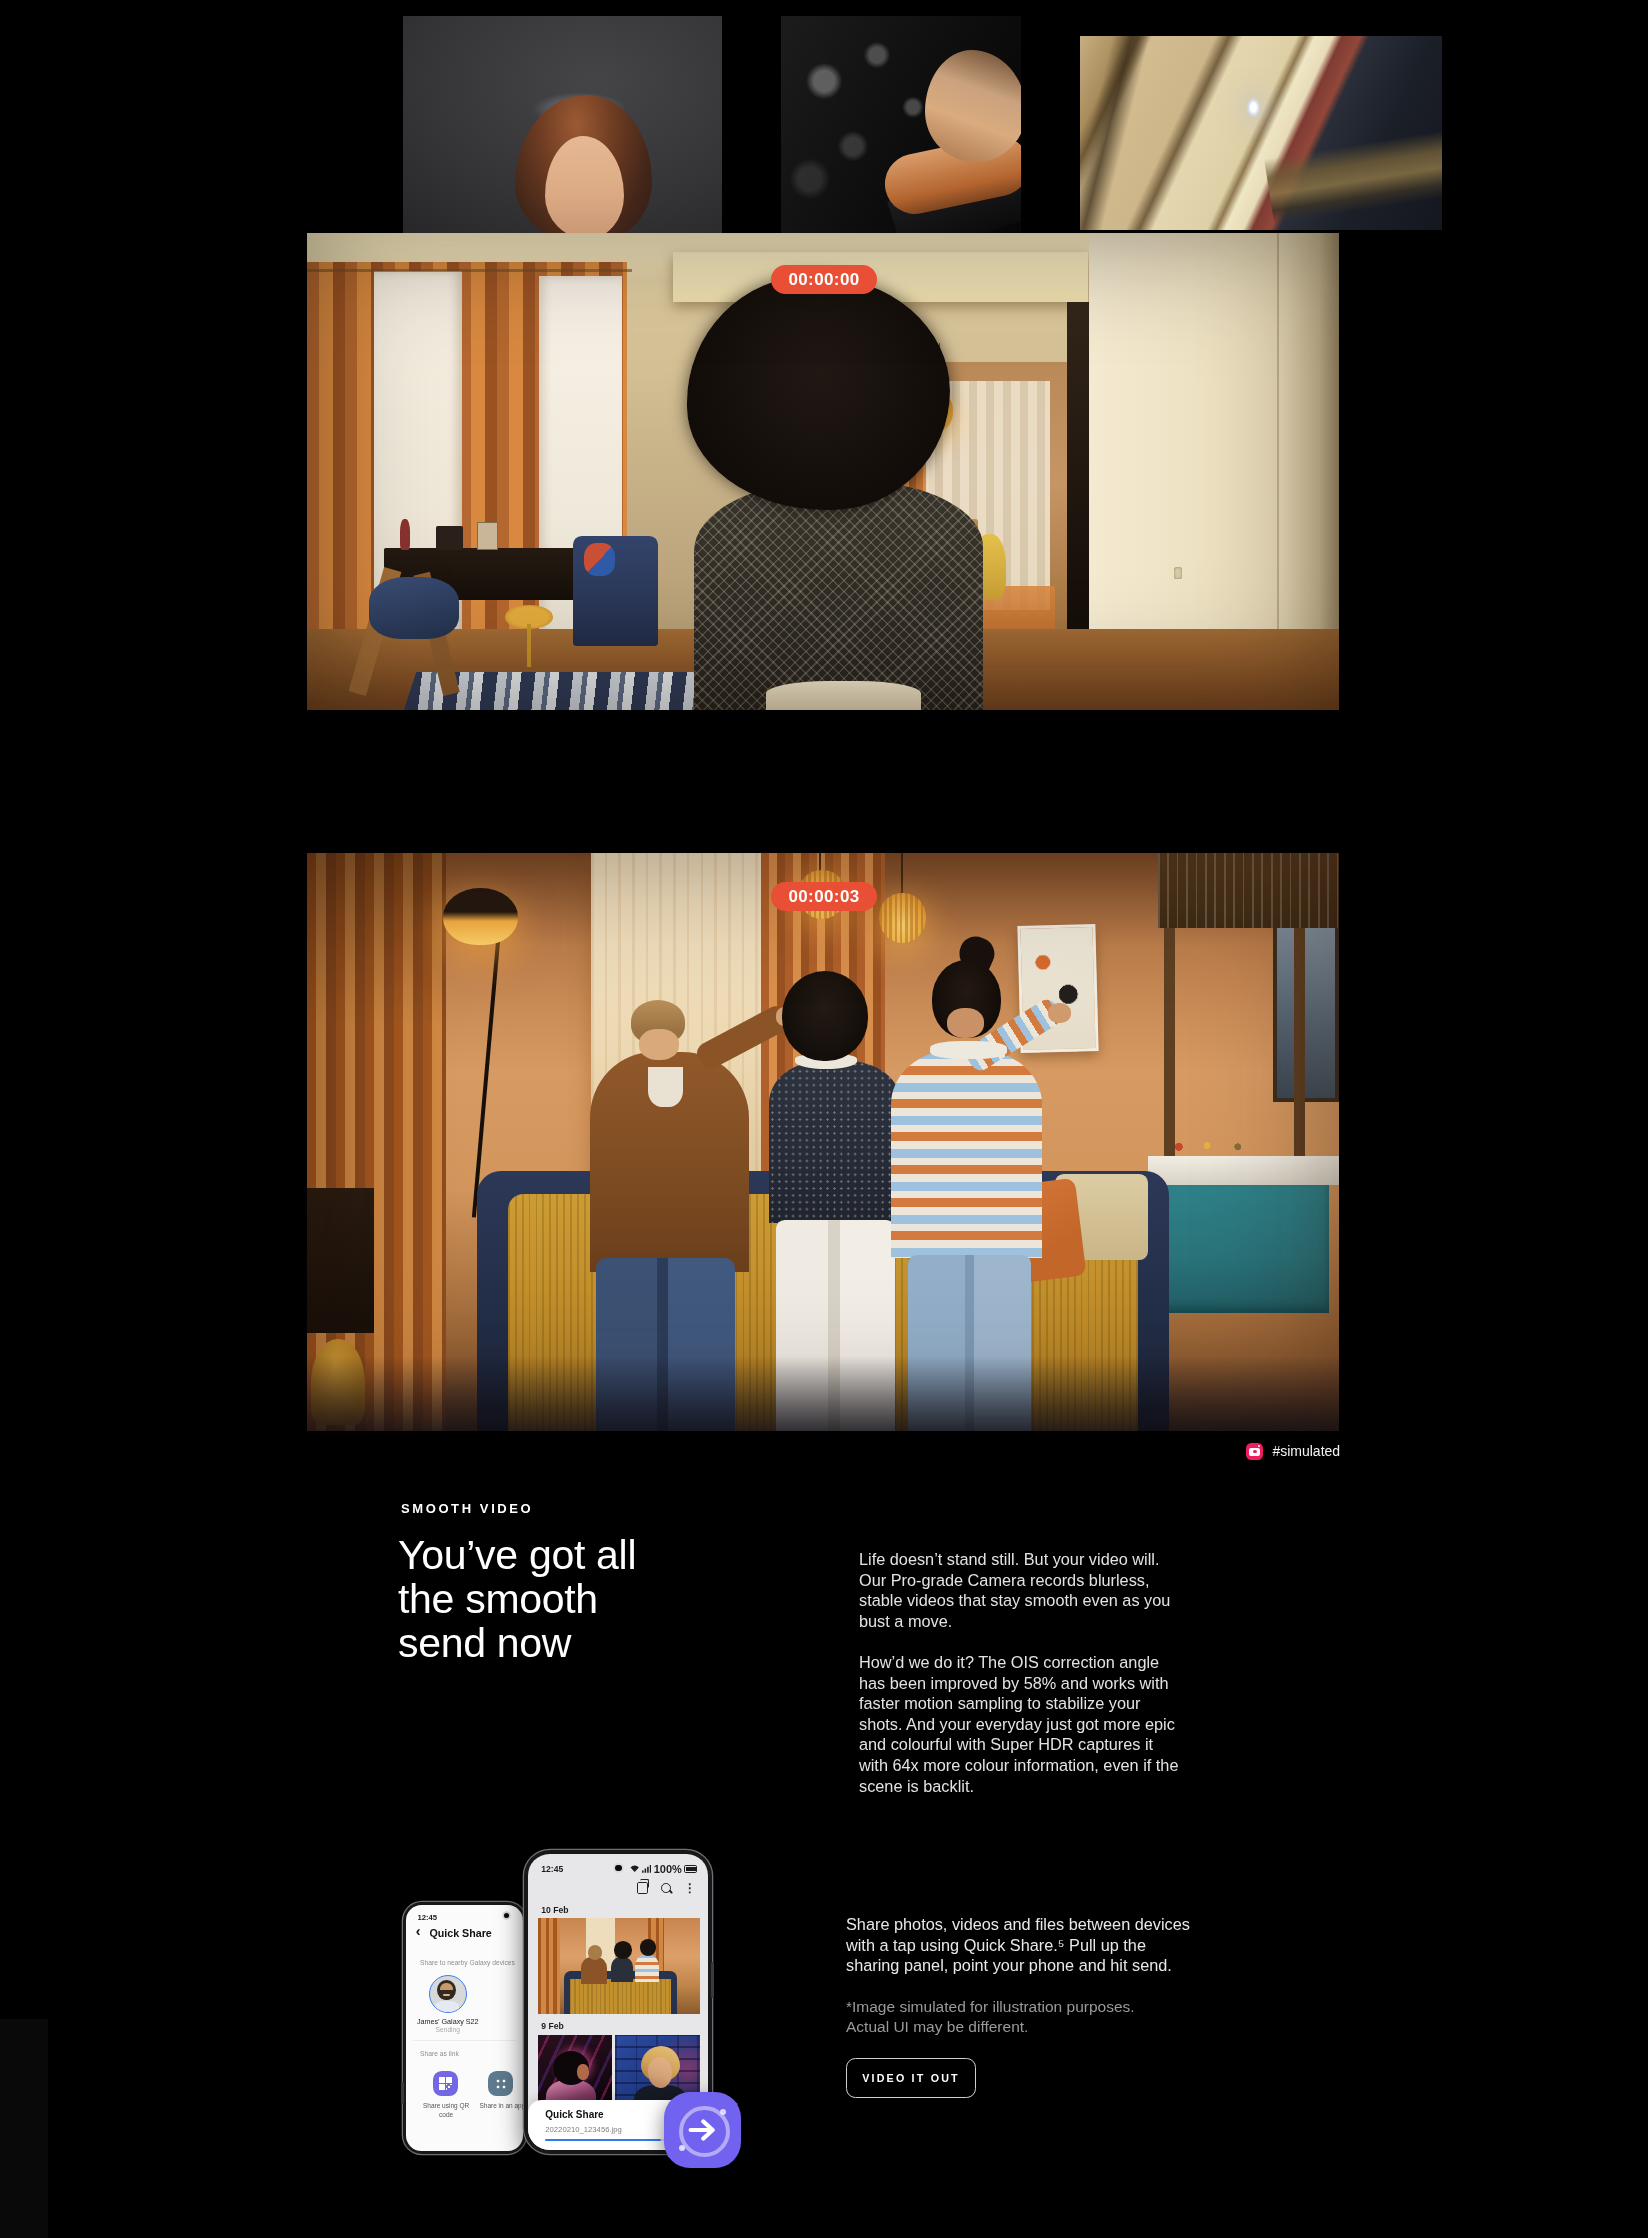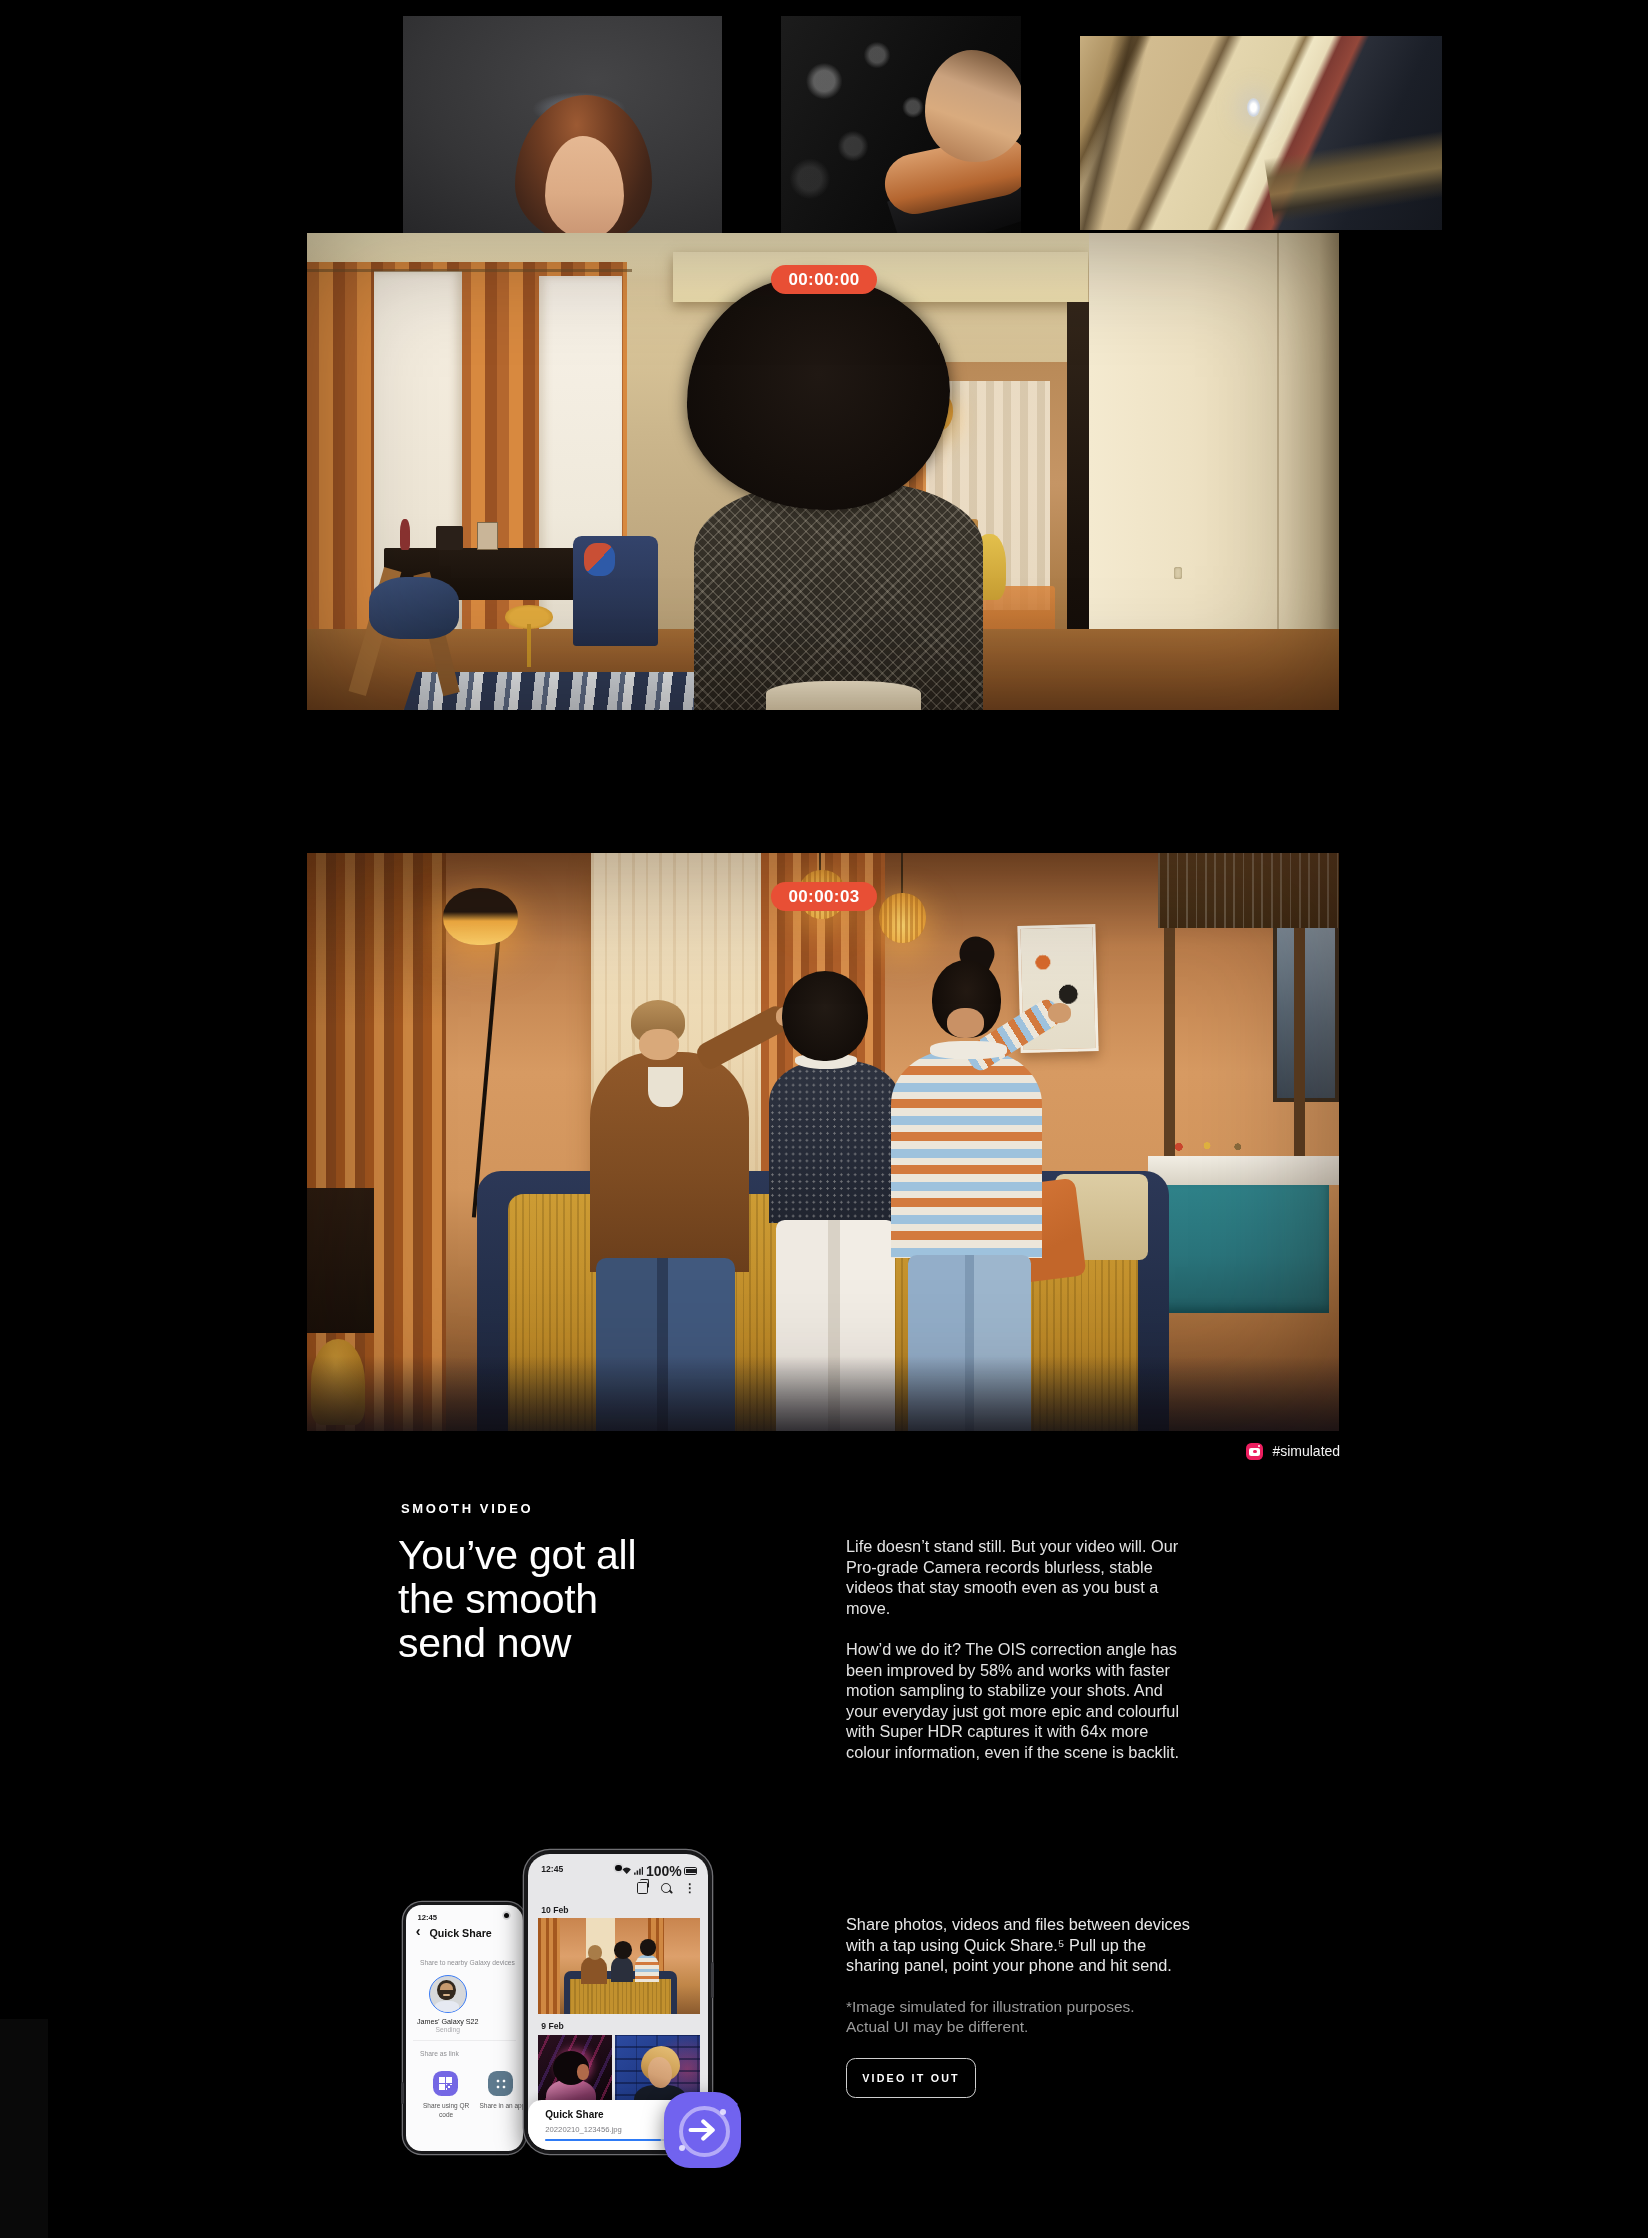--- a/index.html
+++ b/index.html
@@ -232,21 +232,21 @@
   .wg-icon{width:17px;height:17px;border-radius:5.2px;position:relative;}
   .wg-cam{position:absolute;left:3.4px;top:5.2px;width:10.3px;height:7.7px;border-radius:2.1px;background:#fff;}
   .wg-lens{position:absolute;left:7.3px;top:7.3px;width:3.4px;height:3.4px;border-radius:50%;background:#ec1e5f;}
   .wg-dot{position:absolute;right:2.6px;top:2.6px;width:2.1px;height:2.1px;border-radius:50%;background:#fff;}
   .wg-text{color:#f4f4f4;font-size:14px;}
 
   
   #eyebrow{left:401px;top:1501px;color:#fff;font-size:13px;font-weight:bold;letter-spacing:2.6px;}
   #heading{left:398px;top:1533px;color:#fff;font-size:41px;line-height:44px;font-weight:normal;letter-spacing:-0.3px;}
   #smooth-copy{left:846px;top:1536px;width:347px;color:#e3e3e3;font-size:16.3px;line-height:20.6px;}
-  #smooth-copy p{margin:0;}
+  #smooth-copy p{margin:13px;}
   #smooth-copy p + p{margin-top:20.6px;}
 
   
   #share-copy{left:846px;top:1914px;width:354px;color:#e8e8e8;font-size:16.3px;line-height:20.6px;}
   #share-disclaimer{left:846px;top:1997px;width:335px;color:#9a9a9a;font-size:15.5px;line-height:20px;}
   #cta{left:846px;top:2058px;width:130px;height:40px;border:1.3px solid #cfcfcf;border-radius:9.4px;
      background:transparent;color:#fff;font-family:"Liberation Sans",sans-serif;
      font-size:10.7px;font-weight:bold;letter-spacing:2.2px;cursor:pointer;
      display:flex;align-items:center;justify-content:center;box-sizing:border-box;}
 
@@ -302,21 +302,21 @@
       radial-gradient(2.2px 2.2px at 75% 25%, #fff 0 60%, transparent 75%),
       radial-gradient(2.2px 2.2px at 25% 75%, #fff 0 60%, transparent 75%),
       radial-gradient(2.2px 2.2px at 75% 75%, #fff 0 60%, transparent 75%);}
   .l-action{position:absolute;top:197px;width:52px;text-align:center;font-size:6.5px;line-height:8.2px;color:#555;}
   .l-act1{left:13.7px;} .l-act2{left:70px;}
 
   
   .r-time{left:13px;top:9.4px;font-size:8.6px;}
   .r-punch{left:87px;top:10.3px;width:6.9px;height:6.9px;}
   .r-statusicons{position:absolute;right:10.3px;top:8.6px;display:flex;align-items:center;gap:2.6px;color:#1c1c1e;}
-  .r-batt-pct{font-size:14px;font-weight:bold;color:#1c1c1e;}
+  .r-batt-pct{font-size:11px;font-weight:bold;color:#1c1c1e;}
   .r-batt{width:11px;height:6px;border:0.9px solid #1c1c1e;border-radius:1.7px;position:relative;}
   .r-batt::after{content:"";position:absolute;inset:0.9px;background:#1c1c1e;}
   .r-toolbar{position:absolute;right:12px;top:28px;display:flex;align-items:center;gap:13px;color:#222;}
   .ic-copy{width:9.4px;height:9.4px;border:1.4px solid #222;border-radius:1.7px;position:relative;}
   .ic-copy::after{content:"";position:absolute;left:2.6px;top:-4.3px;width:7.7px;height:7.7px;border:1.4px solid #222;border-radius:1.7px;border-left:none;border-bottom:none;}
   .ic-search{width:7.7px;height:7.7px;border:1.5px solid #222;border-radius:50%;position:relative;}
   .ic-search::after{content:"";position:absolute;left:6.9px;top:6.9px;width:4.3px;height:1.5px;background:#222;transform:rotate(45deg);border-radius:0.9px;}
   .ic-more{font-size:12px;font-weight:bold;line-height:10.3px;}
   .r-date{position:absolute;left:13px;font-size:8.6px;font-weight:bold;color:#1c1c1e;}
   .r-d1{top:51px;} .r-d2{top:167px;}

